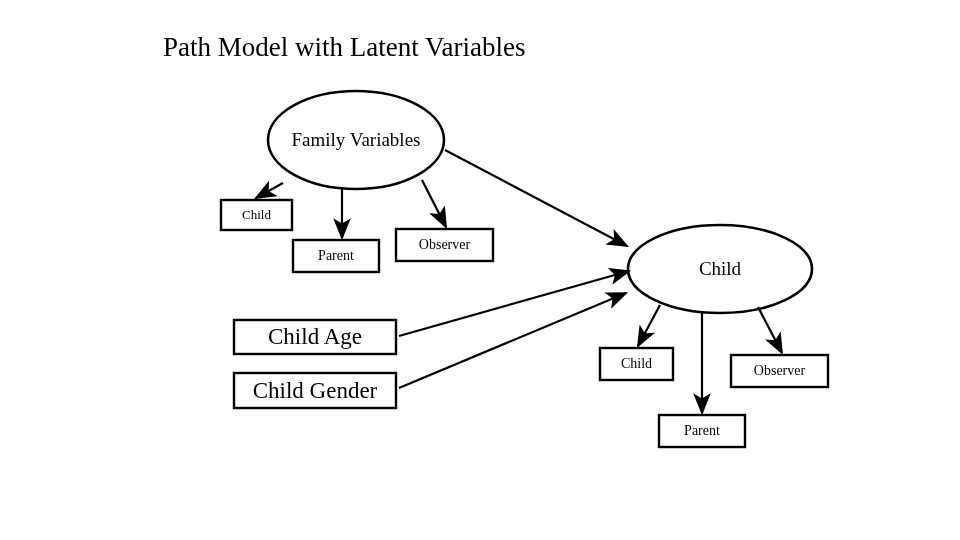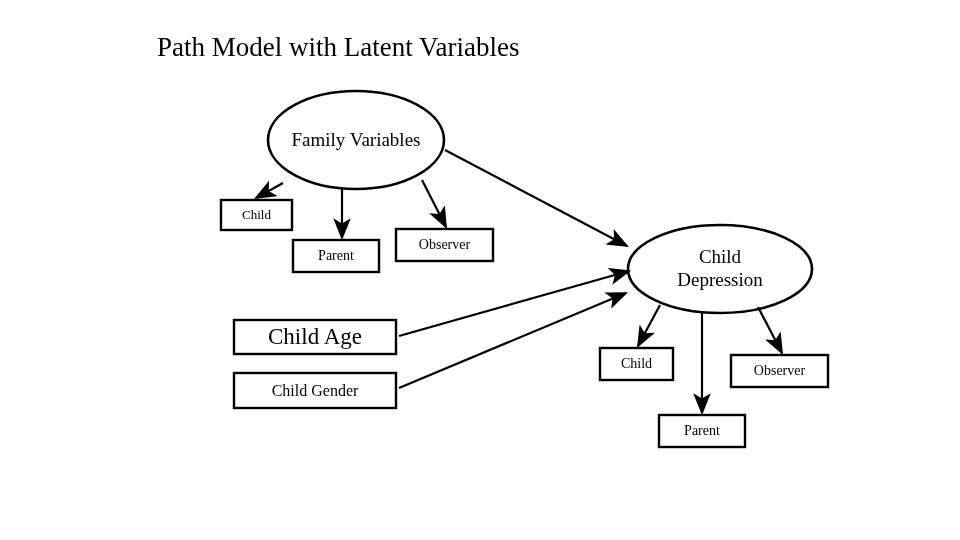--- a/index.html
+++ b/index.html
@@ -22,21 +22,21 @@
   }
   #diagram-svg {
     position: absolute;
     left: 0;
     top: 0;
     width: 960px;
     height: 540px;
   }
   .page-title {
     position: absolute;
-    left: 157px;
+    left: 163px;
     top: 30px;
     font-size: 27px;
     line-height: 34px;
     color: #000000;
     white-space: nowrap;
     font-family: "Liberation Serif", "DejaVu Serif", serif;
   }
   .node-label {
     position: absolute;
     display: flex;
@@ -91,26 +91,25 @@
         <rect x="731" y="355" width="97" height="32" fill="#ffffff" stroke="#000000" stroke-width="2.4"></rect>
         <rect x="659" y="415" width="86" height="32" fill="#ffffff" stroke="#000000" stroke-width="2.4"></rect>
       </g>
   </svg>
 
   <div id="labels-layer">
       <div class="node-label latent-label" style="left: 248px; top: 91px; width: 216px; height: 98px; font-size: 19px;">Family Variables</div>
       <div class="node-label latent-label two-line" style="left: 608px; top: 225px; width: 224px; height: 88px; font-size: 19px;">
         <div style="width: 100%;">
           <div>Child</div>
-          <div>Depression</div>
         </div>
       </div>
       <div class="node-label" style="left: 221px; top: 200px; width: 71px; height: 30px; font-size: 13px;">Child</div>
       <div class="node-label" style="left: 293px; top: 240px; width: 86px; height: 32px; font-size: 14px;">Parent</div>
       <div class="node-label" style="left: 396px; top: 229px; width: 97px; height: 32px; font-size: 14px;">Observer</div>
       <div class="node-label" style="left: 234px; top: 320px; width: 162px; height: 34px; font-size: 23px;">Child Age</div>
-      <div class="node-label" style="left: 234px; top: 373px; width: 162px; height: 35px; font-size: 16px; border-radius: 7px;">Child Gender</div>
+      <div class="node-label" style="left: 234px; top: 373px; width: 162px; height: 35px; font-size: 23px; border-radius: 7px;">Child Gender</div>
       <div class="node-label" style="left: 600px; top: 348px; width: 73px; height: 32px; font-size: 14px;">Child</div>
       <div class="node-label" style="left: 731px; top: 355px; width: 97px; height: 32px; font-size: 14px;">Observer</div>
       <div class="node-label" style="left: 659px; top: 415px; width: 86px; height: 32px; font-size: 14px;">Parent</div>
     </div>
 
 </div>
 
 </body></html>

